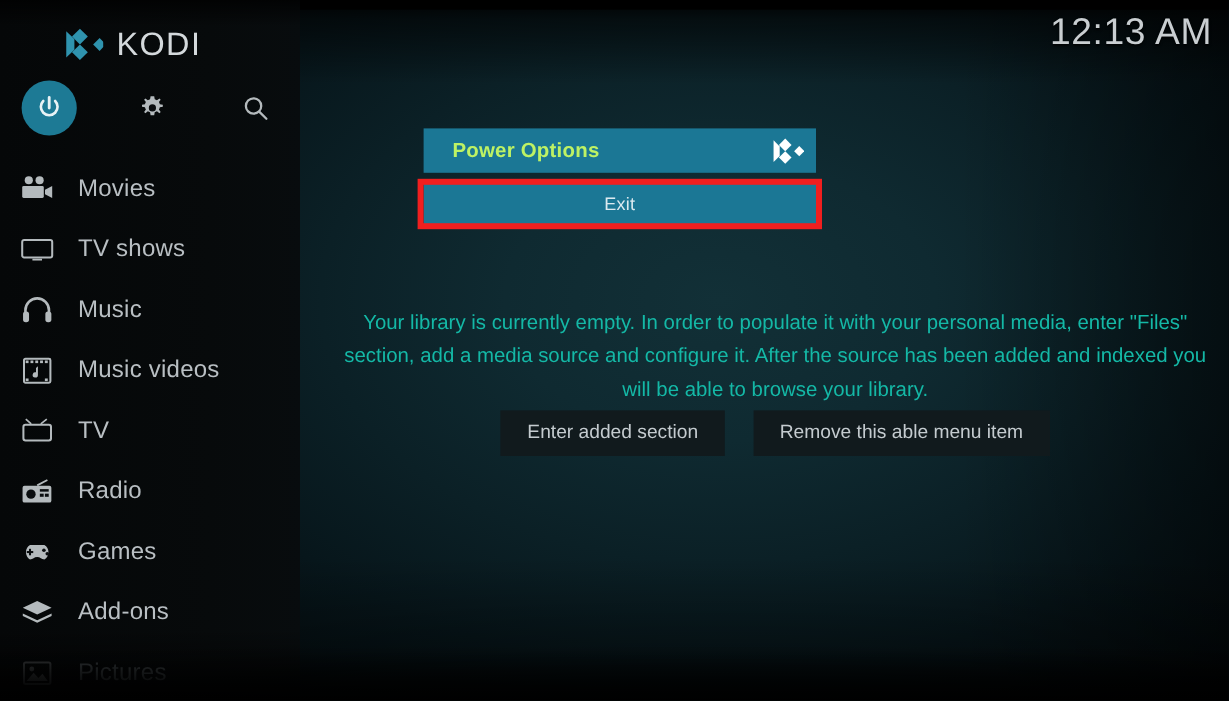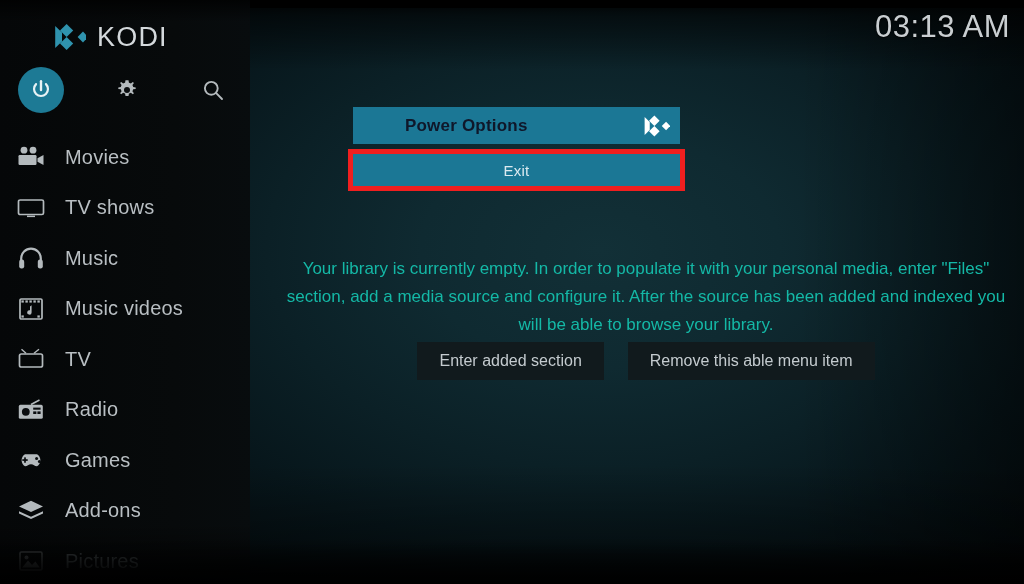--- a/index.html
+++ b/index.html
@@ -152,24 +152,23 @@
     position: relative;
     height: 37px;
     background: #1b7795;
     display: flex;
     align-items: center;
     padding: 0 10px 0 24px;
   }
   #dlg-title {
     font-size: 17px;
     font-weight: bold;
-    color: #0f172a;
+    color: #bef264;
     flex: 1;
     letter-spacing: 0.2px;
-    margin-left: 28px;
   }
   #dlg-logo { width: 28px; height: 26px; flex: 0 0 28px; }
 
   #dlg-gap { height: 6px; }
 
   #dlg-exit-wrap {
     position: relative;
     height: 40px;
   }
   #dlg-exit {
@@ -415,21 +414,21 @@
             <path d="M4.2 17.4 L10 10.6 L14 15 L17.4 11.4 L21.8 17.4 Z" fill="#b4babd"></path>
           </svg>
         </span>
         <span class="mi-label">Pictures</span>
       </div>
 
     </div>
   </div>
 
   <div id="topbar"></div>
-  <div id="clock">03:13 AM</div>
+  <div id="clock">12:13 AM</div>
 
   <div id="dialog">
 
     <div id="dlg-header">
       <span id="dlg-title">Power Options</span>
       <svg id="dlg-logo" viewBox="0 0 34 30">
         <g fill="#ffffff">
           <path d="M3.2 4.0 L3.2 26.0 L9.4 19.8 L9.4 10.2 Z"></path>
           <path d="M15.0 15.0 L21.4 8.6 L15.0 2.2 L8.6 8.6 Z"></path>
           <path d="M15.0 15.0 L21.4 21.4 L15.0 27.8 L8.6 21.4 Z"></path>

